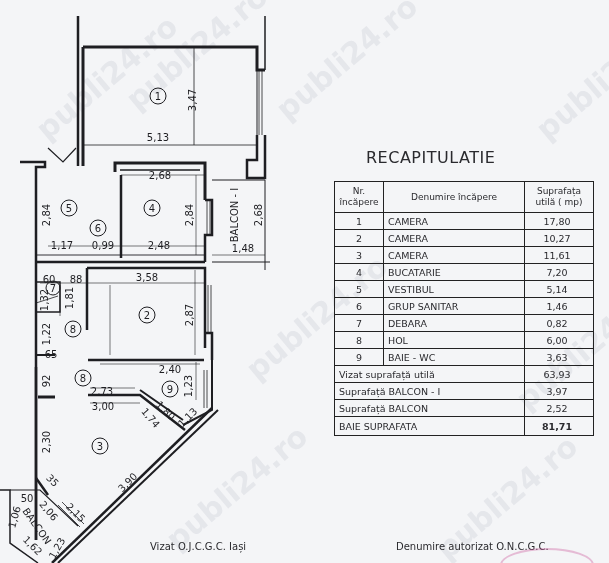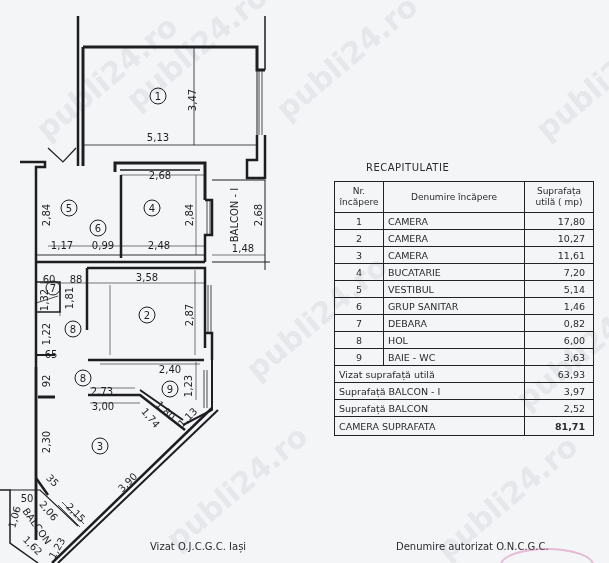--- a/index.html
+++ b/index.html
@@ -6,28 +6,28 @@
   body {
     width: 609px; height: 563px; overflow: hidden; position: relative;
     background: #f4f5f7;
     font-family: "DejaVu Sans Mono", monospace;
     color: #1e1e22;
   }
   #plan { position: absolute; left: 0; top: 0; width: 609px; height: 563px; }
   #plan text { font-family: "DejaVu Sans", sans-serif; font-size: 10px; fill: #1e1e22; }
   .wm { position: absolute; font-family: "DejaVu Sans", sans-serif; font-size: 30px; font-weight: bold;
         color: rgba(190,195,205,0.28); transform: rotate(-40deg); white-space: nowrap; pointer-events: none; }
-  .recap-title { position: absolute; left: 366px; top: 162px; font-size: 10px; letter-spacing: 0.5px;
+  .recap-title { position: absolute; left: 366px; top: 148px; font-size: 16px; letter-spacing: 0.5px;
                  font-family: "DejaVu Sans", sans-serif; color: #2a2a2e; }
   table.recap { position: absolute; left: 334px; top: 181px; width: 260px; border-collapse: collapse;
                 font-family: "DejaVu Sans", sans-serif; font-size: 9.5px; color: #2a2a2e; }
   table.recap td, table.recap th { border: 1px solid #222; padding: 0 4px; height: 16px; font-weight: normal; }
   table.recap th { height: 30px; font-size: 9px; line-height: 11px; text-align: center; }
   table.recap td.nr { text-align: center; width: 40px; }
-  table.recap td.val { text-align: right; width: 56px; padding-right: 8px; }
+  table.recap td.val { text-align: center; width: 56px; padding-right: 8px; }
   table.recap tr.total td { height: 18px; }
   table.recap td.bold { font-weight: bold; }
   .footer { position: absolute; top: 541px; font-family: "DejaVu Sans", sans-serif; font-size: 10px; color: #2a2a2e; }
   .stamp { position: absolute; left: 500px; top: 548px; width: 90px; height: 30px;
            border: 2px solid rgba(200,80,150,0.35); border-radius: 50%; }
 </style>
 </head>
 <body>
 
 <div class="wm" style="left:20px;top:60px;">publi24.ro</div>
@@ -229,21 +229,21 @@
   </tr>
   <tr>
     <td colspan="2">Suprafață BALCON - I</td>
     <td class="val">3,97</td>
   </tr>
   <tr>
     <td colspan="2">Suprafață BALCON</td>
     <td class="val">2,52</td>
   </tr>
   <tr class="total">
-    <td colspan="2">CAMERA SUPRAFATA</td>
+    <td colspan="2">BAIE SUPRAFATA</td>
     <td class="val bold">81,71</td>
   </tr>
 </tbody>
   </table>
 
 <div class="footer" style="left:150px;">Vizat O.J.C.G.C. Iași</div>
 <div class="footer" style="left:396px;">Denumire autorizat O.N.C.G.C.</div>
 <div class="stamp"></div>
 
 </body></html>

